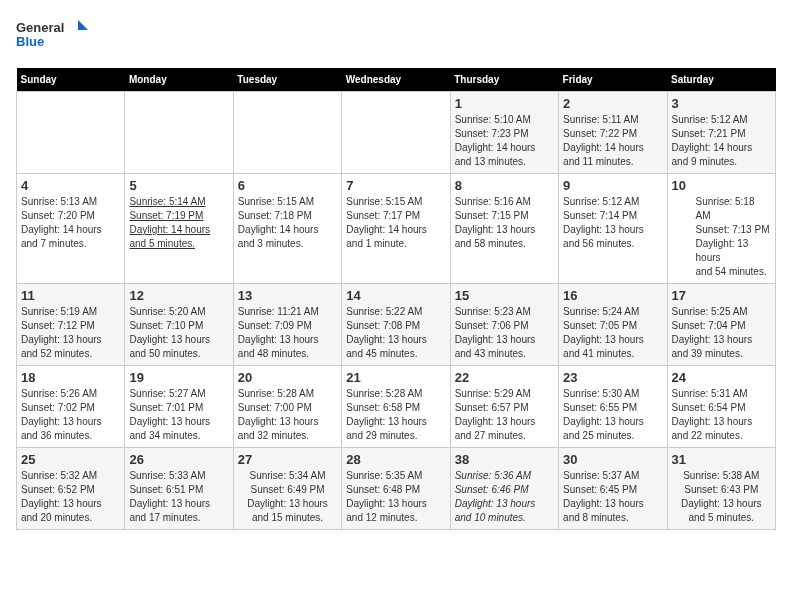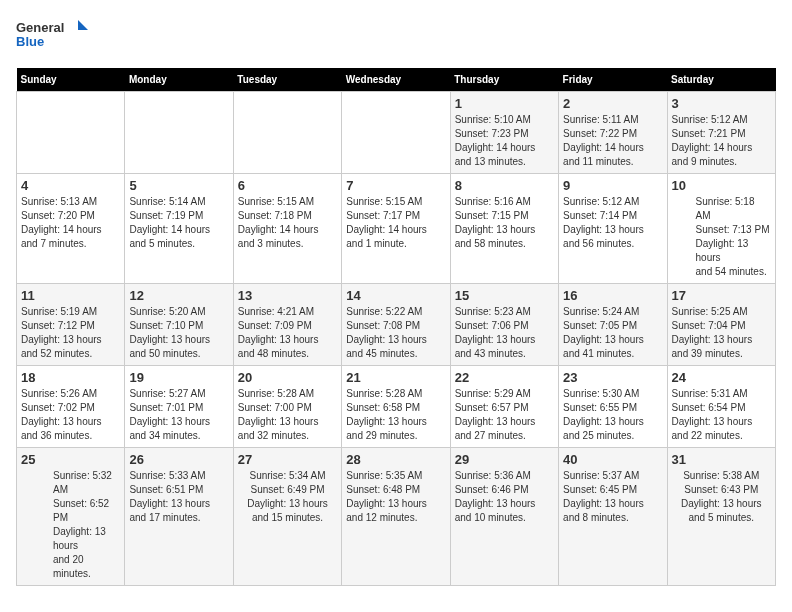--- a/index.html
+++ b/index.html
@@ -134,21 +134,21 @@
       <tr>
         <td>
           <span class="day-number">4</span>
           <div class="day-info" style="white-space: pre-line;">Sunrise: 5:13 AM
 Sunset: 7:20 PM
 Daylight: 14 hours
 and 7 minutes.</div>
         </td>
         <td>
           <span class="day-number">5</span>
-          <div class="day-info" style="white-space: pre-line;">Sunrise: 5:14 AM
+          <div class="day-info" style="white-space: pre-line; text-decoration: underline;">Sunrise: 5:14 AM
 Sunset: 7:19 PM
 Daylight: 14 hours
 and 5 minutes.</div>
         </td>
         <td>
           <span class="day-number">6</span>
           <div class="day-info" style="white-space: pre-line;">Sunrise: 5:15 AM
 Sunset: 7:18 PM
 Daylight: 14 hours
 and 3 minutes.</div>
@@ -192,21 +192,21 @@
         </td>
         <td>
           <span class="day-number">12</span>
           <div class="day-info" style="white-space: pre-line;">Sunrise: 5:20 AM
 Sunset: 7:10 PM
 Daylight: 13 hours
 and 50 minutes.</div>
         </td>
         <td>
           <span class="day-number">13</span>
-          <div class="day-info" style="white-space: pre-line;">Sunrise: 4:21 AM
+          <div class="day-info" style="white-space: pre-line;">Sunrise: 11:21 AM
 Sunset: 7:09 PM
 Daylight: 13 hours
 and 48 minutes.</div>
         </td>
         <td>
           <span class="day-number">14</span>
           <div class="day-info" style="white-space: pre-line;">Sunrise: 5:22 AM
 Sunset: 7:08 PM
 Daylight: 13 hours
 and 45 minutes.</div>
@@ -280,21 +280,21 @@
           <span class="day-number">24</span>
           <div class="day-info" style="white-space: pre-line;">Sunrise: 5:31 AM
 Sunset: 6:54 PM
 Daylight: 13 hours
 and 22 minutes.</div>
         </td>
       </tr>
       <tr>
         <td>
           <span class="day-number">25</span>
-          <div class="day-info" style="white-space: pre-line; margin-left: 32px;">Sunrise: 5:32 AM
+          <div class="day-info" style="white-space: pre-line;">Sunrise: 5:32 AM
 Sunset: 6:52 PM
 Daylight: 13 hours
 and 20 minutes.</div>
         </td>
         <td>
           <span class="day-number">26</span>
           <div class="day-info" style="white-space: pre-line;">Sunrise: 5:33 AM
 Sunset: 6:51 PM
 Daylight: 13 hours
 and 17 minutes.</div>
@@ -307,28 +307,28 @@
 and 15 minutes.</div>
         </td>
         <td>
           <span class="day-number">28</span>
           <div class="day-info" style="white-space: pre-line;">Sunrise: 5:35 AM
 Sunset: 6:48 PM
 Daylight: 13 hours
 and 12 minutes.</div>
         </td>
         <td>
-          <span class="day-number">29</span>
-          <div class="day-info" style="white-space: pre-line;">Sunrise: 5:36 AM
+          <span class="day-number">38</span>
+          <div class="day-info" style="white-space: pre-line; font-style: italic;">Sunrise: 5:36 AM
 Sunset: 6:46 PM
 Daylight: 13 hours
 and 10 minutes.</div>
         </td>
         <td>
-          <span class="day-number">40</span>
+          <span class="day-number">30</span>
           <div class="day-info" style="white-space: pre-line;">Sunrise: 5:37 AM
 Sunset: 6:45 PM
 Daylight: 13 hours
 and 8 minutes.</div>
         </td>
         <td>
           <span class="day-number">31</span>
           <div class="day-info" style="white-space: pre-line; text-align: center;">Sunrise: 5:38 AM
 Sunset: 6:43 PM
 Daylight: 13 hours

